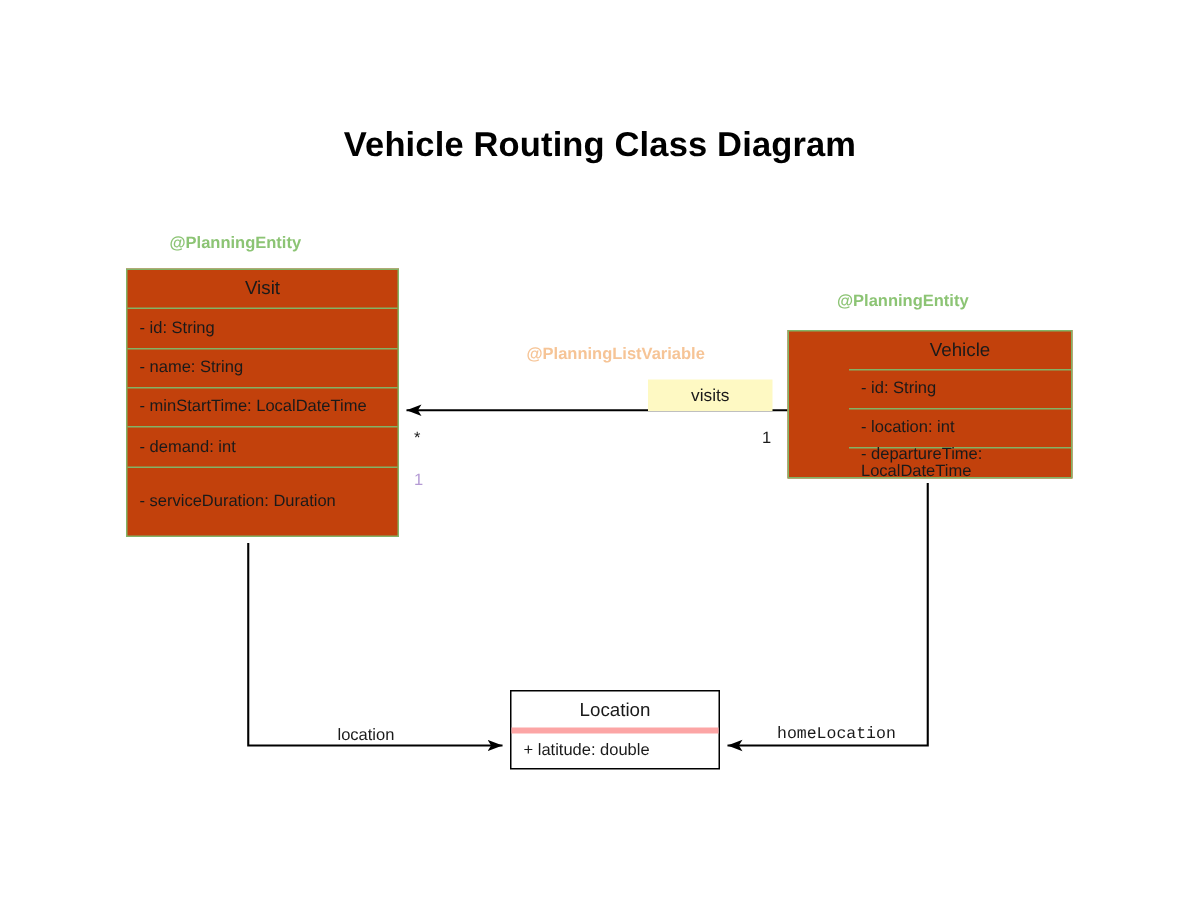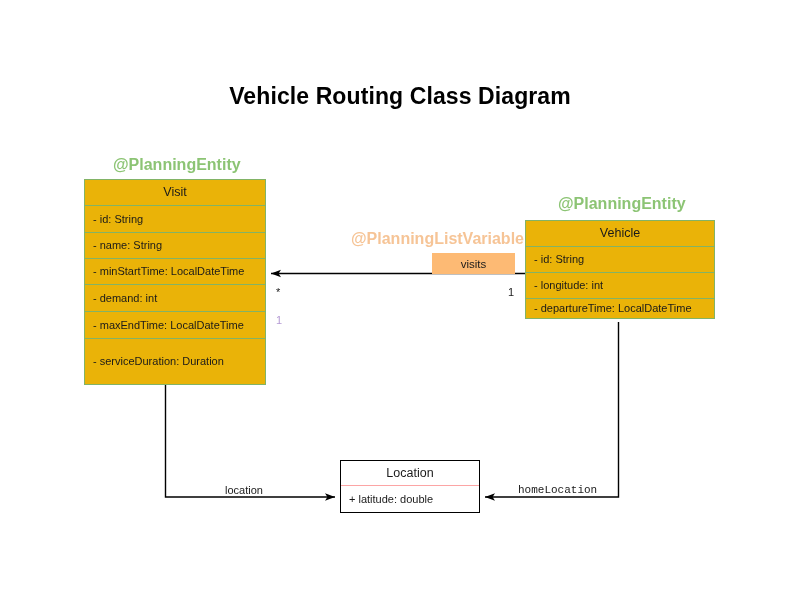--- a/index.html
+++ b/index.html
@@ -35,21 +35,21 @@
     top: 0;
     width: 800px;
     height: 600px;
     pointer-events: none;
   }
   
   .umlclass {
     position: absolute;
     box-sizing: border-box;
     border: 1px solid #82b366;
-    background: #eab308;
+    background: #c2410c;
   }
   .umlclass.plain {
     border: 1px solid #000000;
     background: #ffffff;
   }
   .umlclass .row {
     box-sizing: border-box;
     font-size: 11px;
     color: #1a1a1a;
     line-height: 1;
@@ -58,26 +58,26 @@
   }
   .umlclass .row.header {
     justify-content: center;
     font-size: 12.5px;
   }
   .umlclass .row.attr {
     border-top: 1px solid #82b366;
     padding-left: 8px;
   }
   .umlclass.plain .row.attr {
-    border-top: 1px solid #fca5a5;
+    border-top: 4px solid #fca5a5;
   }
   
   .stereotype {
     position: absolute;
-    font-size: 16px;
+    font-size: 11px;
     font-weight: bold;
     white-space: nowrap;
   }
   .stereotype.entity { color: #8cc474; }
   .stereotype.listvar { color: #f6c496; }
   
   .edge-label {
     position: absolute;
     font-size: 11px;
     color: #1a1a1a;
@@ -85,21 +85,21 @@
   }
   .mult {
     position: absolute;
     font-size: 11px;
     color: #1a1a1a;
     white-space: nowrap;
   }
   .mult.accent { color: #b49ad4; }
   .badge {
     position: absolute;
-    background: #fdba74;
+    background: #fef9c3;
     font-size: 11.5px;
     color: #1a1a1a;
     display: flex;
     align-items: center;
     justify-content: center;
     box-sizing: border-box;
   }
 </style>
 </head>
 <body>
@@ -133,28 +133,27 @@
   <div class="stereotype entity" style="left:558px; top:195px;">@PlanningEntity</div>
 
   <div class="stereotype listvar" style="left:351px; top:230px;">@PlanningListVariable</div>
 
   <div class="umlclass" style="left:84px; top:179px; width:182px;">
     <div class="row header" style="height:25px;">Visit</div>
     <div class="row attr" style="height:27px;">- id: String</div>
     <div class="row attr" style="height:26px;">- name: String</div>
     <div class="row attr" style="height:26px;">- minStartTime: LocalDateTime</div>
     <div class="row attr" style="height:27px;">- demand: int</div>
-    <div class="row attr" style="height:27px;">- maxEndTime: LocalDateTime</div>
     <div class="row attr" style="height:46px;">- serviceDuration: Duration</div>
   </div>
 
-  <div class="umlclass" style="left:525px; top:220px; width:190px;">
+  <div class="umlclass" style="left:525px; top:220px; width:190px;padding-left:40px;">
     <div class="row header" style="height:25px;">Vehicle</div>
     <div class="row attr" style="height:26px;">- id: String</div>
-    <div class="row attr" style="height:26px;">- longitude: int</div>
+    <div class="row attr" style="height:26px;">- location: int</div>
     <div class="row attr" style="height:20px;">- departureTime: LocalDateTime</div>
   </div>
 
   <div class="umlclass plain" style="left:340px; top:460px; width:140px;">
     <div class="row header" style="height:24px;">Location</div>
     <div class="row attr" style="height:27px;">+ latitude: double</div>
   </div>
 
   <div class="badge" style="left:432px; top:253px; width:83px; height:21px;">visits</div>
 

